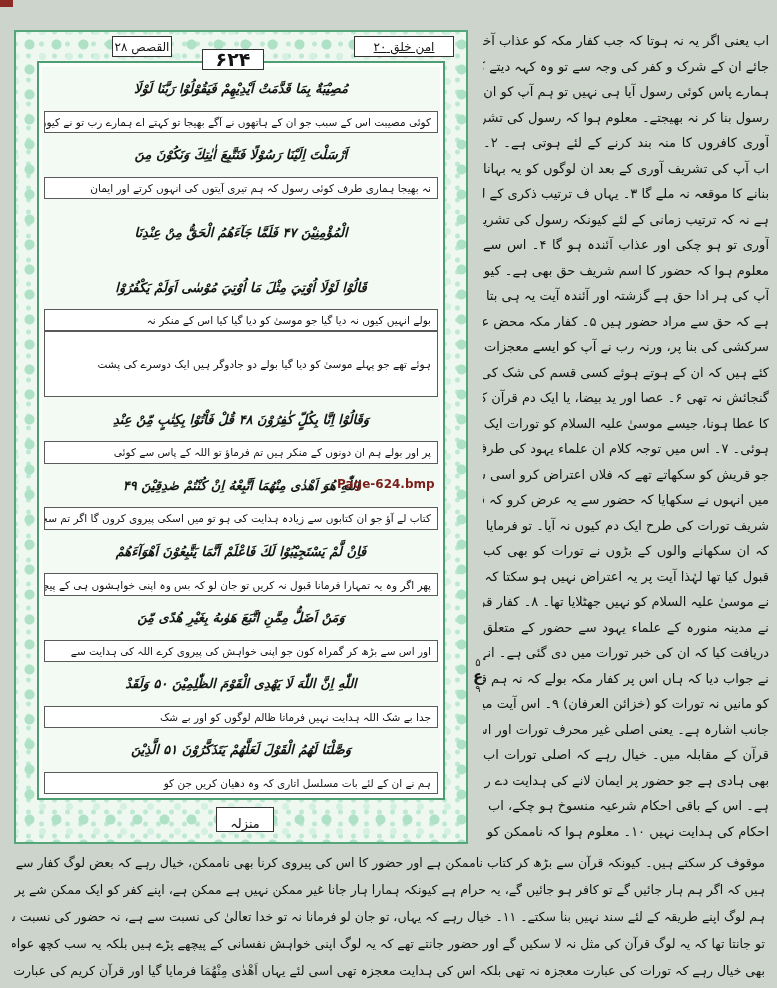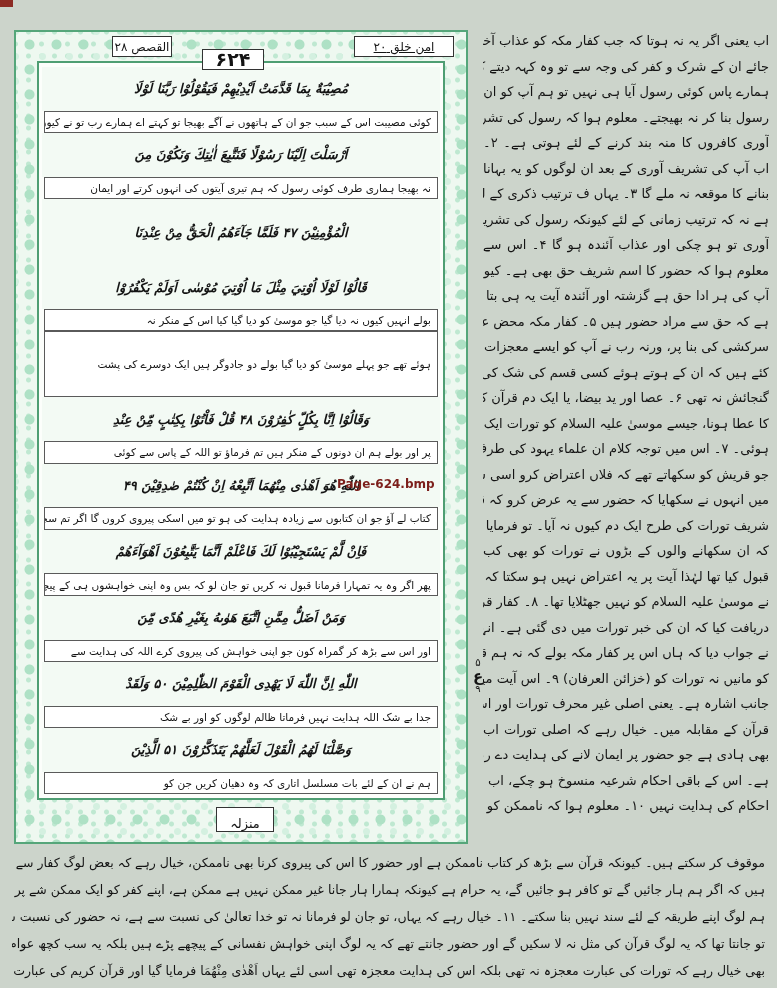--- a/index.html
+++ b/index.html
@@ -212,20 +212,21 @@
   <div class="c-line">میں انہوں نے سکھایا کہ حضور سے یہ عرض کرو کہ قرآن</div>
 
   <div class="c-line">شریف تورات کی طرح ایک دم کیوں نہ آیا۔ تو فرمایا گیا</div>
 
   <div class="c-line">کہ ان سکھانے والوں کے بڑوں نے تورات کو بھی کب</div>
 
   <div class="c-line">قبول کیا تھا لہٰذا آیت پر یہ اعتراض نہیں ہو سکتا کہ اہل مکہ</div>
 
   <div class="c-line">نے موسیٰ علیہ السلام کو نہیں جھٹلایا تھا۔ ۸۔ کفار قریش</div>
 
+  <div class="c-line">نے مدینہ منورہ کے علماء یہود سے حضور کے متعلق</div>
 
   <div class="c-line">دریافت کیا کہ ان کی خبر تورات میں دی گئی ہے۔ انہوں</div>
 
   <div class="c-line">نے جواب دیا کہ ہاں اس پر کفار مکہ بولے کہ نہ ہم قرآن</div>
 
   <div class="c-line">کو مانیں نہ تورات کو (خزائن العرفان) ۹۔ اس آیت میں اسی</div>
 
   <div class="c-line">جانب اشارہ ہے۔ یعنی اصلی غیر محرف تورات اور اس</div>
 
   <div class="c-line">قرآن کے مقابلہ میں۔ خیال رہے کہ اصلی تورات اب</div>

